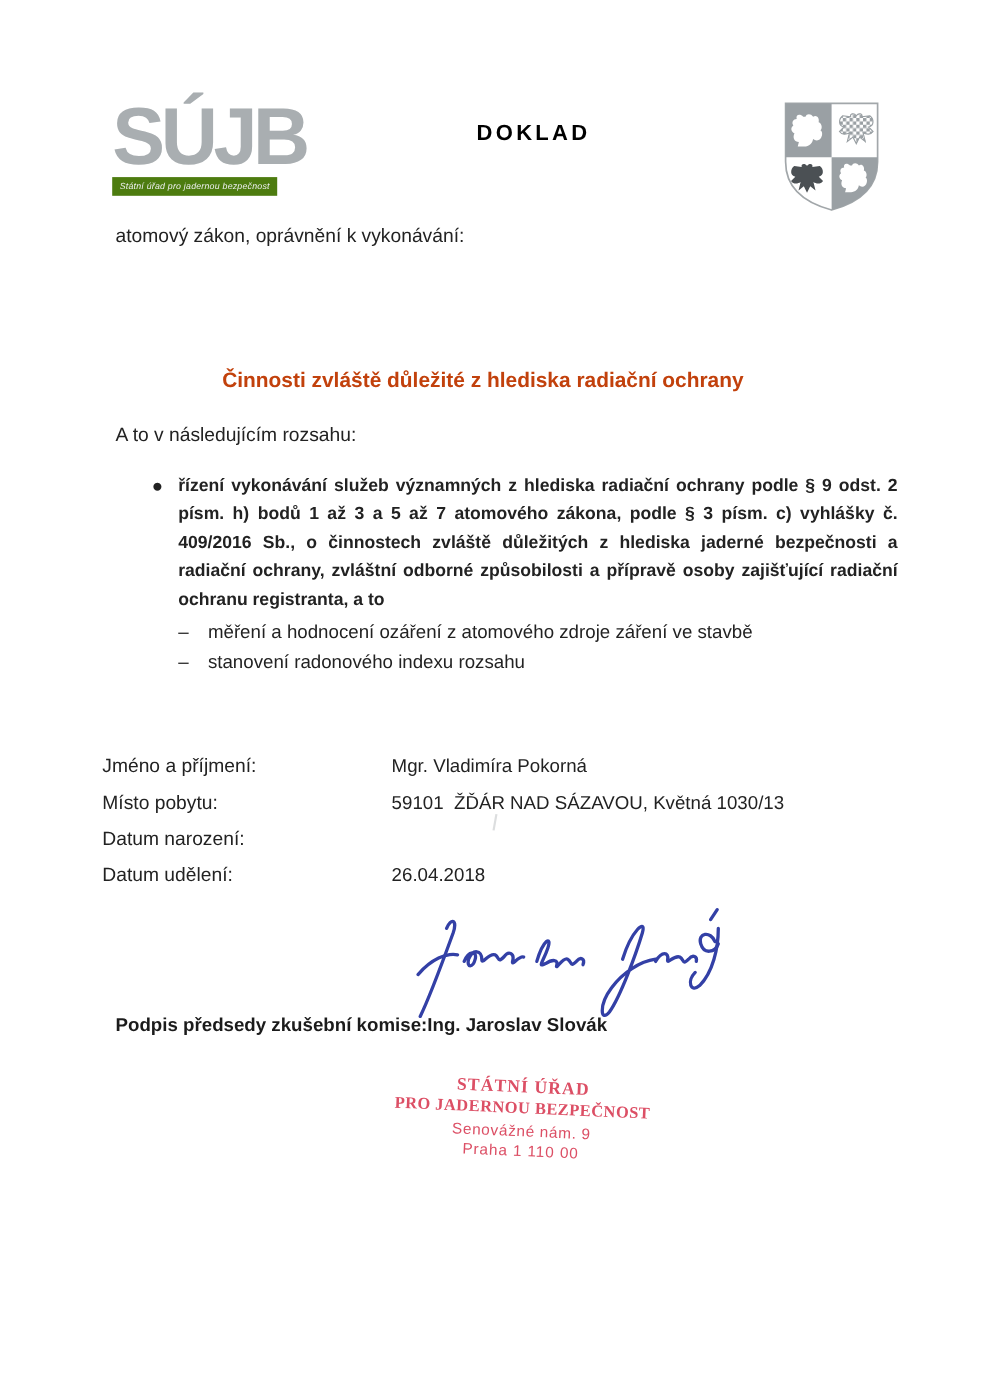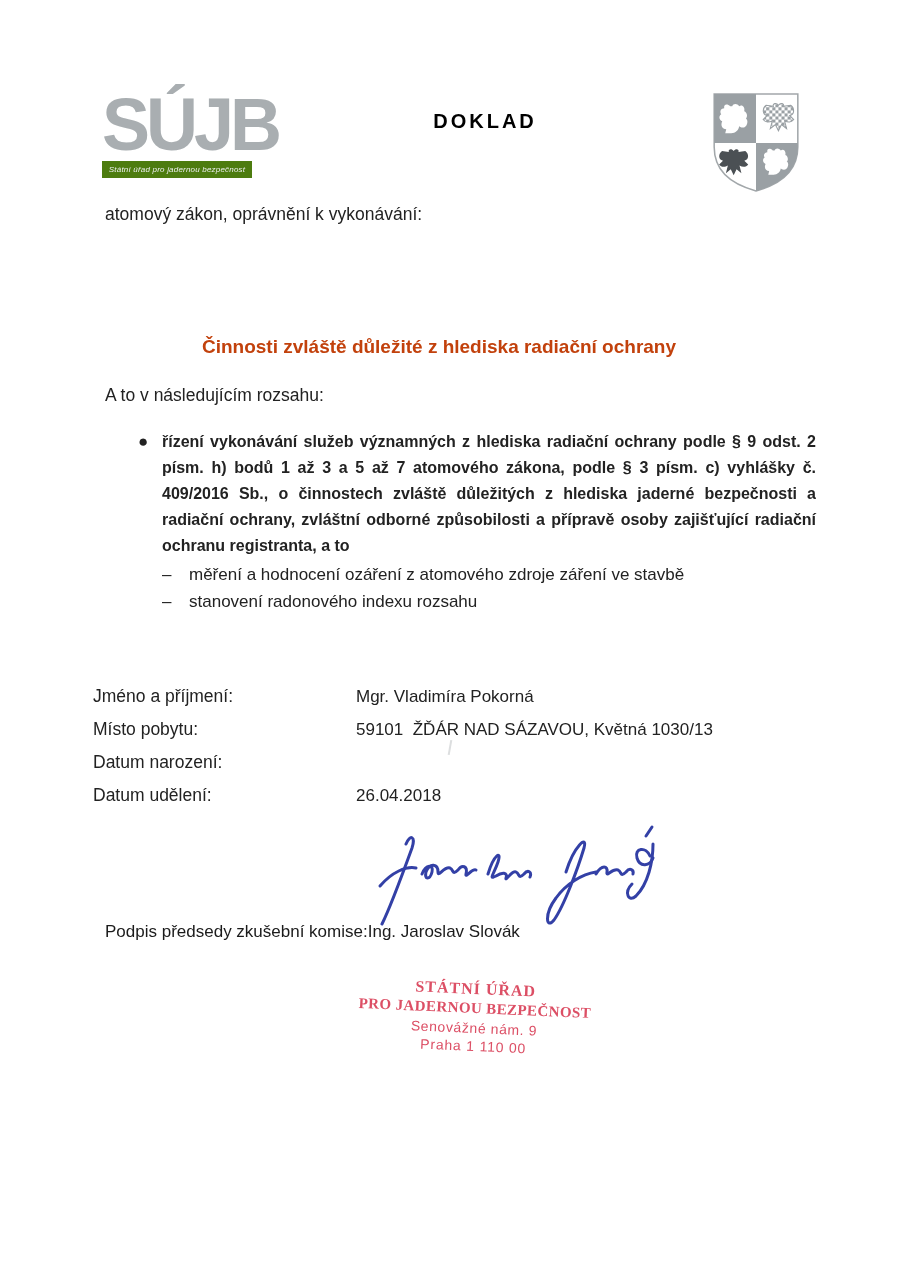--- a/index.html
+++ b/index.html
@@ -37,21 +37,21 @@
   .dash-item{position:relative;padding-left:27px;font-size:17px;line-height:27px;color:#222;}
   .dash-item::before{content:"\2013";position:absolute;left:0;top:0;}
   
   .fields{position:absolute;left:93px;top:686px;width:700px;}
   .field-row{display:flex;margin-bottom:12px;line-height:21px;min-height:21px;}
   .field-label{width:263px;flex:0 0 263px;font-size:17.5px;color:#222;}
   .field-value{font-size:17px;color:#222;white-space:pre-wrap;}
   
   .signature-svg{position:absolute;left:350px;top:822px;}
   .signature-svg path{fill:none;stroke:#3340a6;stroke-width:3;stroke-linecap:round;stroke-linejoin:round;}
-  .signature-line{position:absolute;left:105px;top:922px;display:flex;font-size:17px;font-weight:400;color:#1b1b1b;}
+  .signature-line{position:absolute;left:105px;top:922px;display:flex;font-size:17px;font-weight:700;color:#1b1b1b;}
   .signature-name{margin-left:0;}
   
   .stamp{position:absolute;left:347px;top:980px;width:255px;text-align:center;
     transform:rotate(2.5deg);color:#dc4f65;}
   .stamp-l1{font-family:"Liberation Serif",serif;font-weight:700;font-size:16px;letter-spacing:1px;}
   .stamp-l2{font-family:"Liberation Serif",serif;font-weight:700;font-size:15px;letter-spacing:.4px;margin-top:2px;white-space:nowrap;}
   .stamp-l3{font-size:14px;margin-top:3px;letter-spacing:.6px;}
   .stamp-l4{font-size:14px;margin-top:2px;letter-spacing:.8px;}
   
   .artifact{position:absolute;left:449px;top:740px;width:2px;height:15px;background:#cdd0d1;

